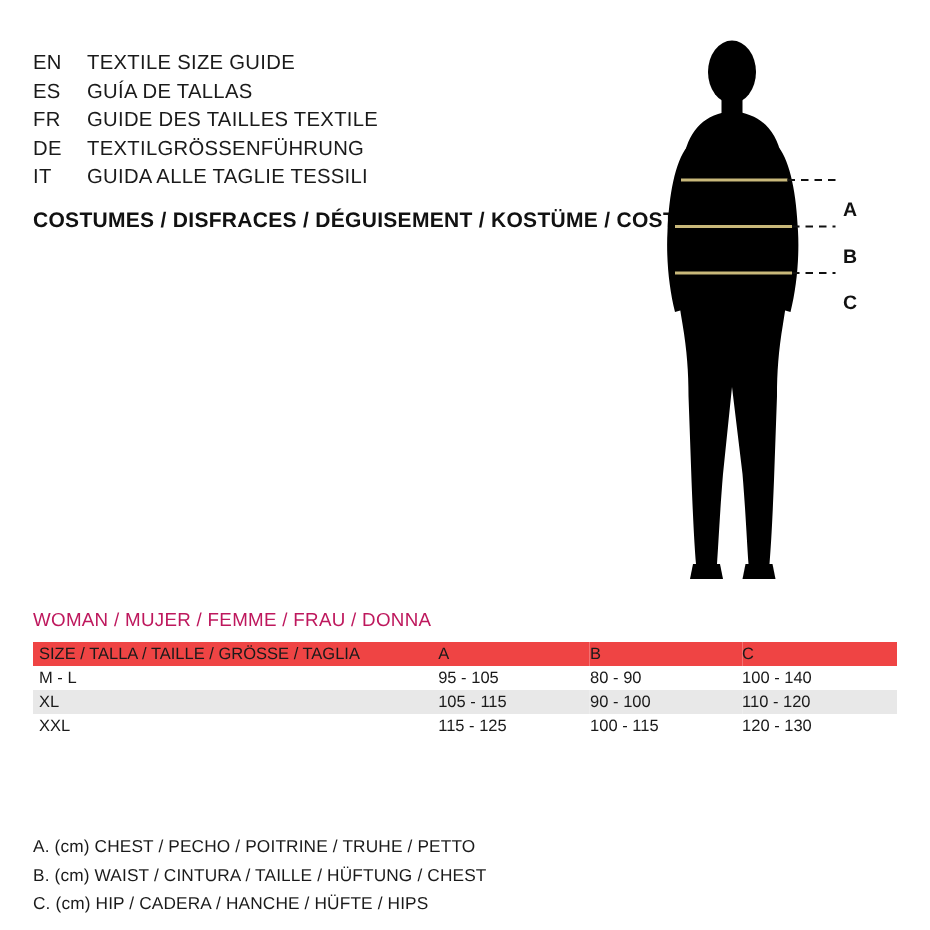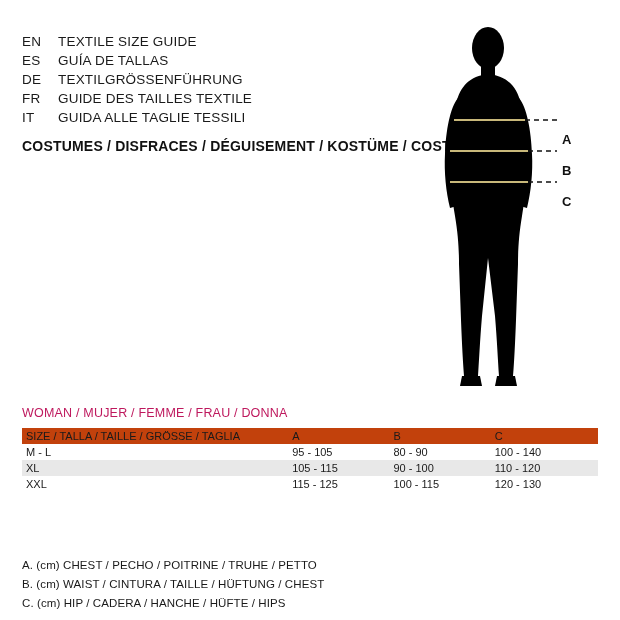--- a/index.html
+++ b/index.html
@@ -98,21 +98,21 @@
   }
   table.size-table th,
   table.size-table td {
     padding: 0;
     height: 16px;
     line-height: 16px;
     font-weight: normal;
     text-align: left;
   }
   table.size-table thead tr {
-    background: #c2410c;
+    background: #ef4444;
   }
   table.size-table tbody tr:nth-child(odd) {
     background: #ffffff;
   }
   table.size-table tbody tr:nth-child(even) {
     background: #e8e8e8;
   }
   .col-size { width: 268px; padding-left: 4px !important; }
   .col-a { width: 102px; }
   .col-b { width: 102px; }
@@ -141,26 +141,26 @@
   <div class="lang-block">
     <div class="lang-row">
       <span class="lang-code">EN</span>
       <span class="lang-text">TEXTILE SIZE GUIDE</span>
     </div>
     <div class="lang-row">
       <span class="lang-code">ES</span>
       <span class="lang-text">GUÍA DE TALLAS</span>
     </div>
     <div class="lang-row">
+      <span class="lang-code">FR</span>
+      <span class="lang-text">GUIDE DES TAILLES TEXTILE</span>
+    </div>
+    <div class="lang-row">
       <span class="lang-code">DE</span>
       <span class="lang-text">TEXTILGRÖSSENFÜHRUNG</span>
-    </div>
-    <div class="lang-row">
-      <span class="lang-code">FR</span>
-      <span class="lang-text">GUIDE DES TAILLES TEXTILE</span>
     </div>
     <div class="lang-row">
       <span class="lang-code">IT</span>
       <span class="lang-text">GUIDA ALLE TAGLIE TESSILI</span>
     </div>
   </div>
 
   <div class="costumes-line">COSTUMES / DISFRACES / DÉGUISEMENT / KOSTÜME / COSTUMI</div>
 
   <div class="figure-area">

